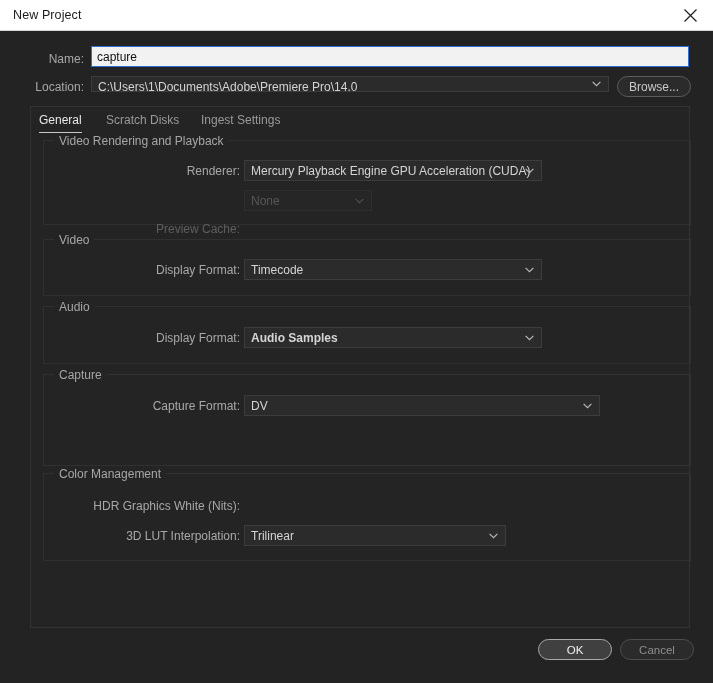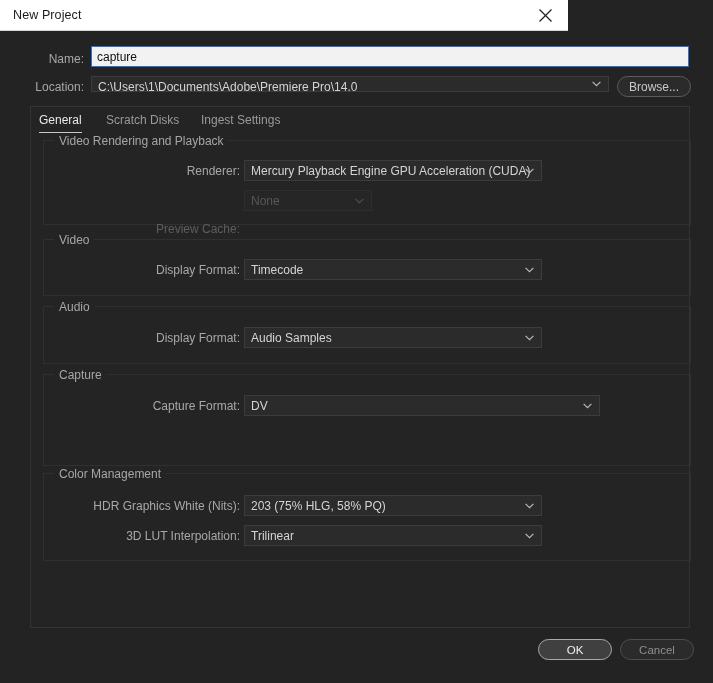--- a/index.html
+++ b/index.html
@@ -18,21 +18,21 @@
     width: 713px;
     height: 683px;
     background: #232323;
     box-sizing: border-box;
   }
 
   
   #titlebar {
     position: absolute;
     left: 0; top: 0;
-    width: 568px;
+    width: 713px;
     height: 31px;
     background: #ffffff;
     border-bottom: 1px solid #d6d6d6;
     box-sizing: border-box;
   }
   #title-text {
     position: absolute;
     left: 13px;
     top: 8px;
     font-size: 12.5px;
@@ -307,21 +307,21 @@
           <svg width="9" height="6" viewBox="0 0 9 6">
               <path d="M0.6 0.8 L4.5 4.7 L8.4 0.8" fill="none" stroke="#b8b8b8" stroke-width="1.2"></path>
             </svg>
         </span>
       </div>
     </div>
 
     <div class="group" id="g-audio">
       <span class="group-legend">Audio</span>
       <div class="row-label" style="left:0px; top:24px; width:196px;">Display Format:</div>
-      <div class="dd" style="left:200px; top:20px; width:298px;">
+      <div class="dd" style="left:200px; top:20px; width:298px;font-weight:bold;">
         <span class="dd-val">Audio Samples</span>
         <span class="sel-chevron">
           <svg width="9" height="6" viewBox="0 0 9 6">
               <path d="M0.6 0.8 L4.5 4.7 L8.4 0.8" fill="none" stroke="#b8b8b8" stroke-width="1.2"></path>
             </svg>
         </span>
       </div>
     </div>
 
     <div class="group" id="g-capture">
@@ -333,30 +333,22 @@
           <svg width="9" height="6" viewBox="0 0 9 6">
               <path d="M0.6 0.8 L4.5 4.7 L8.4 0.8" fill="none" stroke="#b8b8b8" stroke-width="1.2"></path>
             </svg>
         </span>
       </div>
     </div>
 
     <div class="group" id="g-color">
       <span class="group-legend">Color Management</span>
       <div class="row-label" style="left:0px; top:25px; width:196px;">HDR Graphics White (Nits):</div>
-      <div class="dd" style="left:200px; top:21px; width:298px;">
-        <span class="dd-val">203 (75% HLG, 58% PQ)</span>
-        <span class="sel-chevron">
-          <svg width="9" height="6" viewBox="0 0 9 6">
-              <path d="M0.6 0.8 L4.5 4.7 L8.4 0.8" fill="none" stroke="#b8b8b8" stroke-width="1.2"></path>
-            </svg>
-        </span>
-      </div>
       <div class="row-label" style="left:0px; top:55px; width:196px;">3D LUT Interpolation:</div>
-      <div class="dd" style="left:200px; top:51px; width:298px;">
+      <div class="dd" style="left:200px; top:51px; width:262px;">
         <span class="dd-val">Trilinear</span>
         <span class="sel-chevron">
           <svg width="9" height="6" viewBox="0 0 9 6">
               <path d="M0.6 0.8 L4.5 4.7 L8.4 0.8" fill="none" stroke="#b8b8b8" stroke-width="1.2"></path>
             </svg>
         </span>
       </div>
     </div>
 
   </div>

